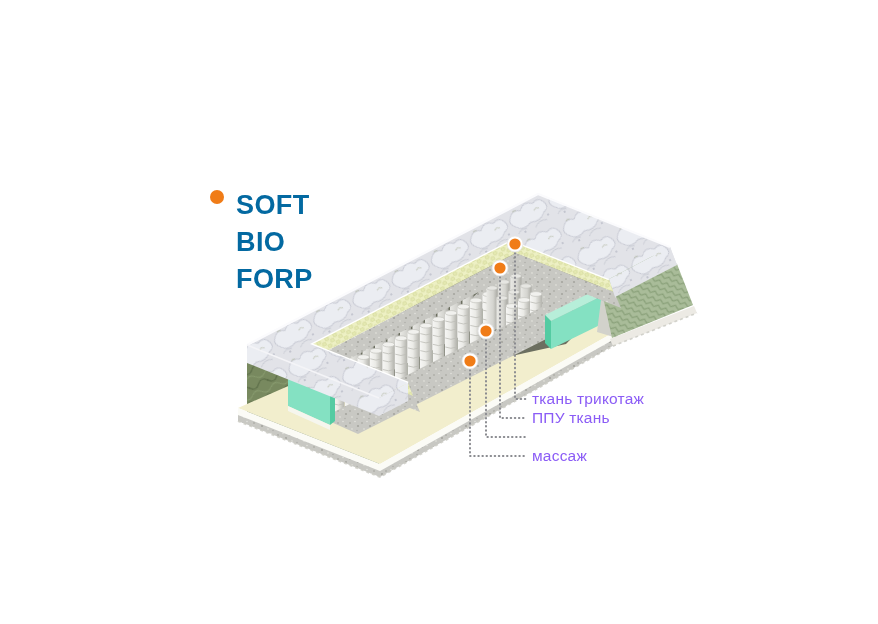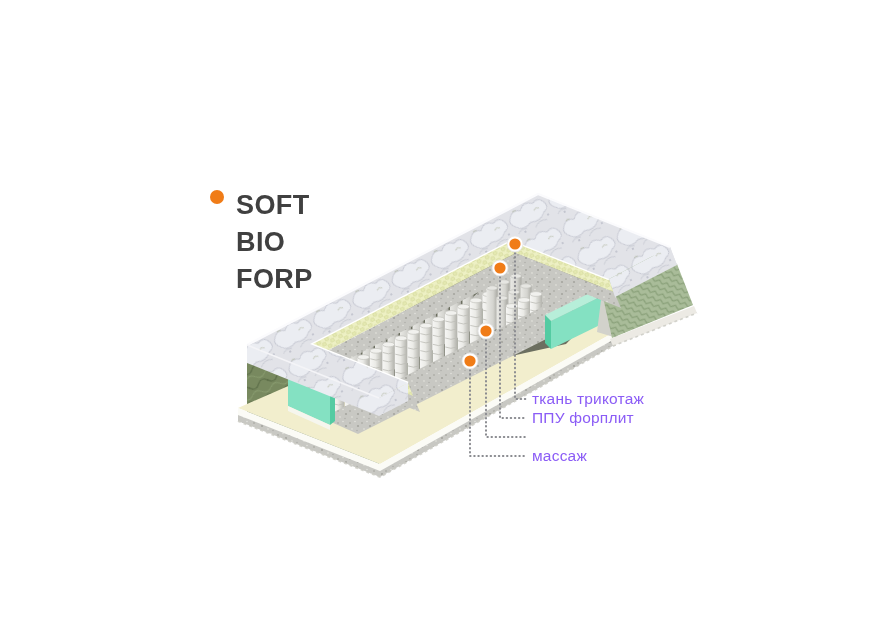--- a/index.html
+++ b/index.html
@@ -6,21 +6,21 @@
   .stage{
     position:relative;width:878px;height:624px;background:#ffffff;
     overflow:hidden;font-family:"Liberation Sans", sans-serif;
   }
   .artwork{position:absolute;left:0;top:0;}
   .title-bullet{
     position:absolute;left:210px;top:190px;width:14px;height:14px;
     border-radius:50%;background:#f07c17;
   }
   .title-block{
-    position:absolute;left:236px;top:187px;color:#404040;
+    position:absolute;left:236px;top:187px;color:#0369a1;
     font-size:27px;line-height:37px;font-weight:700;letter-spacing:.4px;
     white-space:nowrap;
   }
   .callout-label{
     position:absolute;left:532px;color:#8b5cf6;font-size:15.5px;
     line-height:19px;letter-spacing:.2px;white-space:nowrap;
   }
   .lbl-1{top:389px}.lbl-2{top:408px}.lbl-3{top:427px}.lbl-4{top:446px}
 </style>
 </head>
@@ -219,19 +219,19 @@
   <div class="title-block">
     <div>SOFT</div>
     <div>BIO</div>
     <div>FORP</div>
   </div>
 
   <div class="callout-label lbl-1">
     <span>ткань трикотаж</span>
   </div>
   <div class="callout-label lbl-2">
-    <span>ППУ форплит</span>
+    <span>ППУ ткань</span>
   </div>
   <div class="callout-label lbl-4">
     <span>массаж</span>
   </div>
 
 </div>
 
 </body></html>

